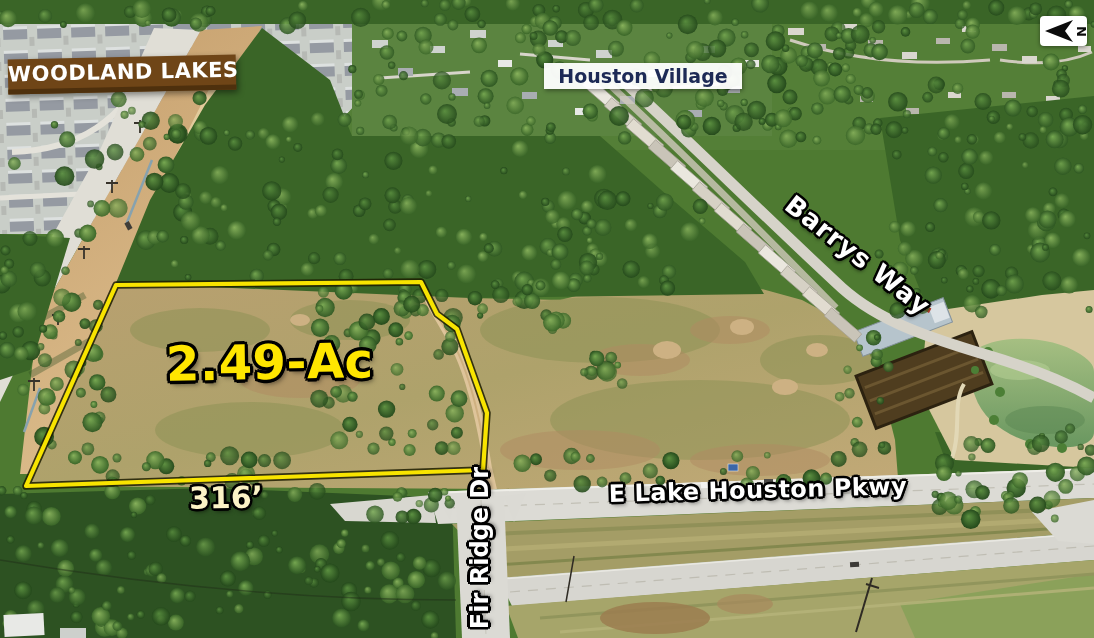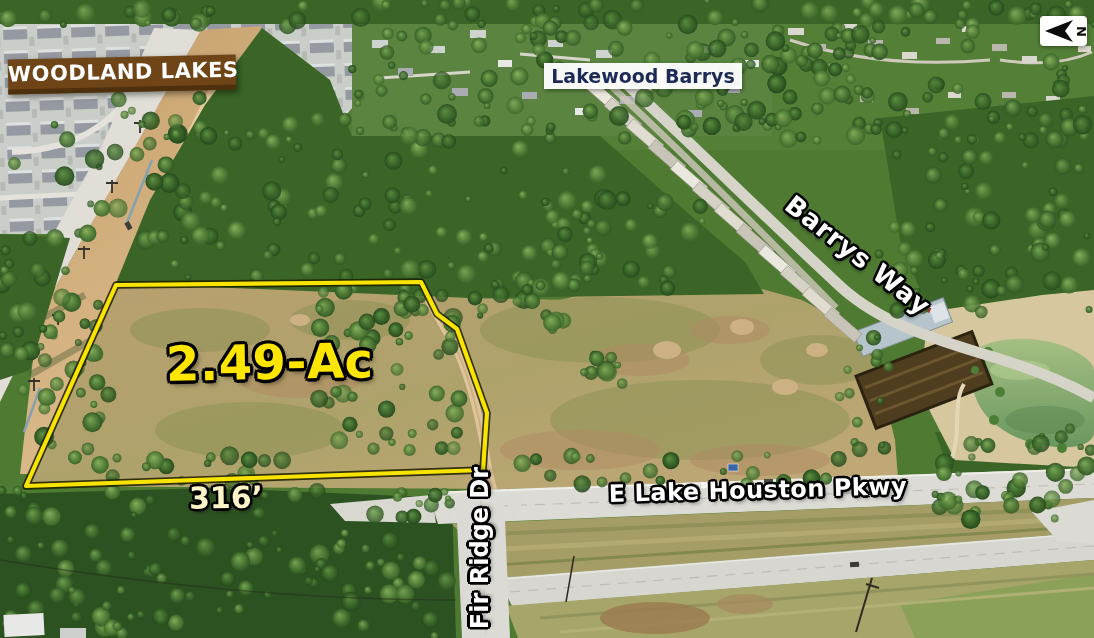--- a/index.html
+++ b/index.html
@@ -1135,21 +1135,21 @@
   </g>
 
   <g>
     <path d="M116,285 L421,282 L437,314 L457,329 L487,413 L483,470 L26,486 Z" fill="none" stroke="#1c1c00" stroke-width="7.5" stroke-linejoin="round" opacity=".85"></path>
     <path d="M116,285 L421,282 L437,314 L457,329 L487,413 L483,470 L26,486 Z" fill="none" stroke="#f8e400" stroke-width="4.2" stroke-linejoin="round"></path>
   </g>
 </svg>
 
 <div class="label sign-woodland">WOODLAND LAKES</div>
 
-<div class="label village-label">Lakewood Barrys</div>
+<div class="label village-label">Houston Village</div>
 
 <div class="label north-box">
   <svg width="47" height="30" viewBox="0 0 47 30">
     <polygon points="5,15 33,4 25,15 33,26" fill="#0c0c0c"></polygon>
     <text transform="translate(36.5,10) rotate(90)" font-size="13" font-weight="bold" font-family="DejaVu Sans, Liberation Sans, sans-serif" fill="#0c0c0c">N</text>
   </svg>
 </div>
 
 <div class="label outlined barrys">Barrys Way</div>
 

